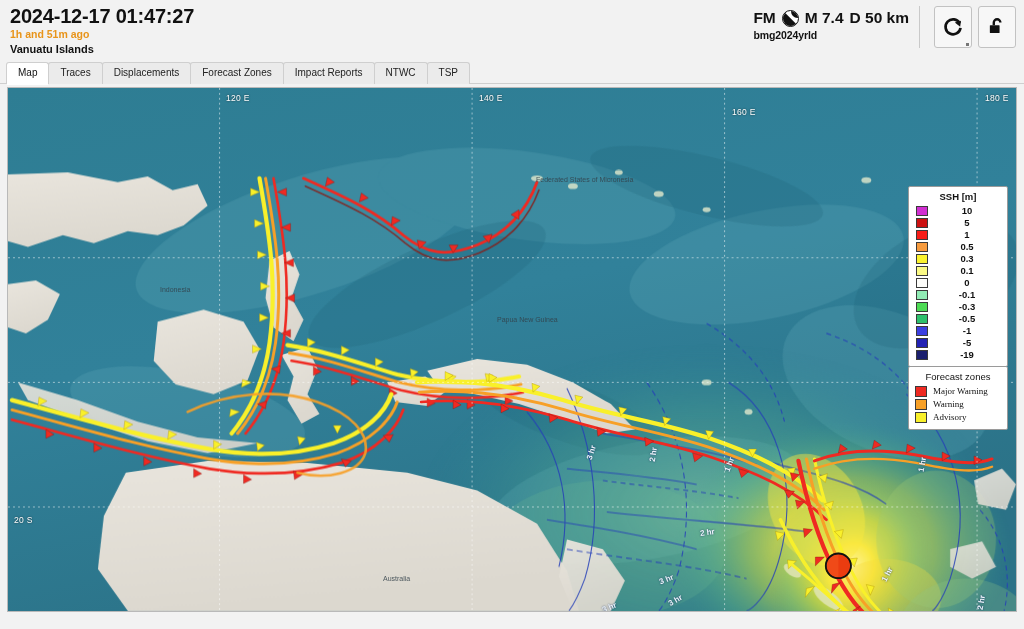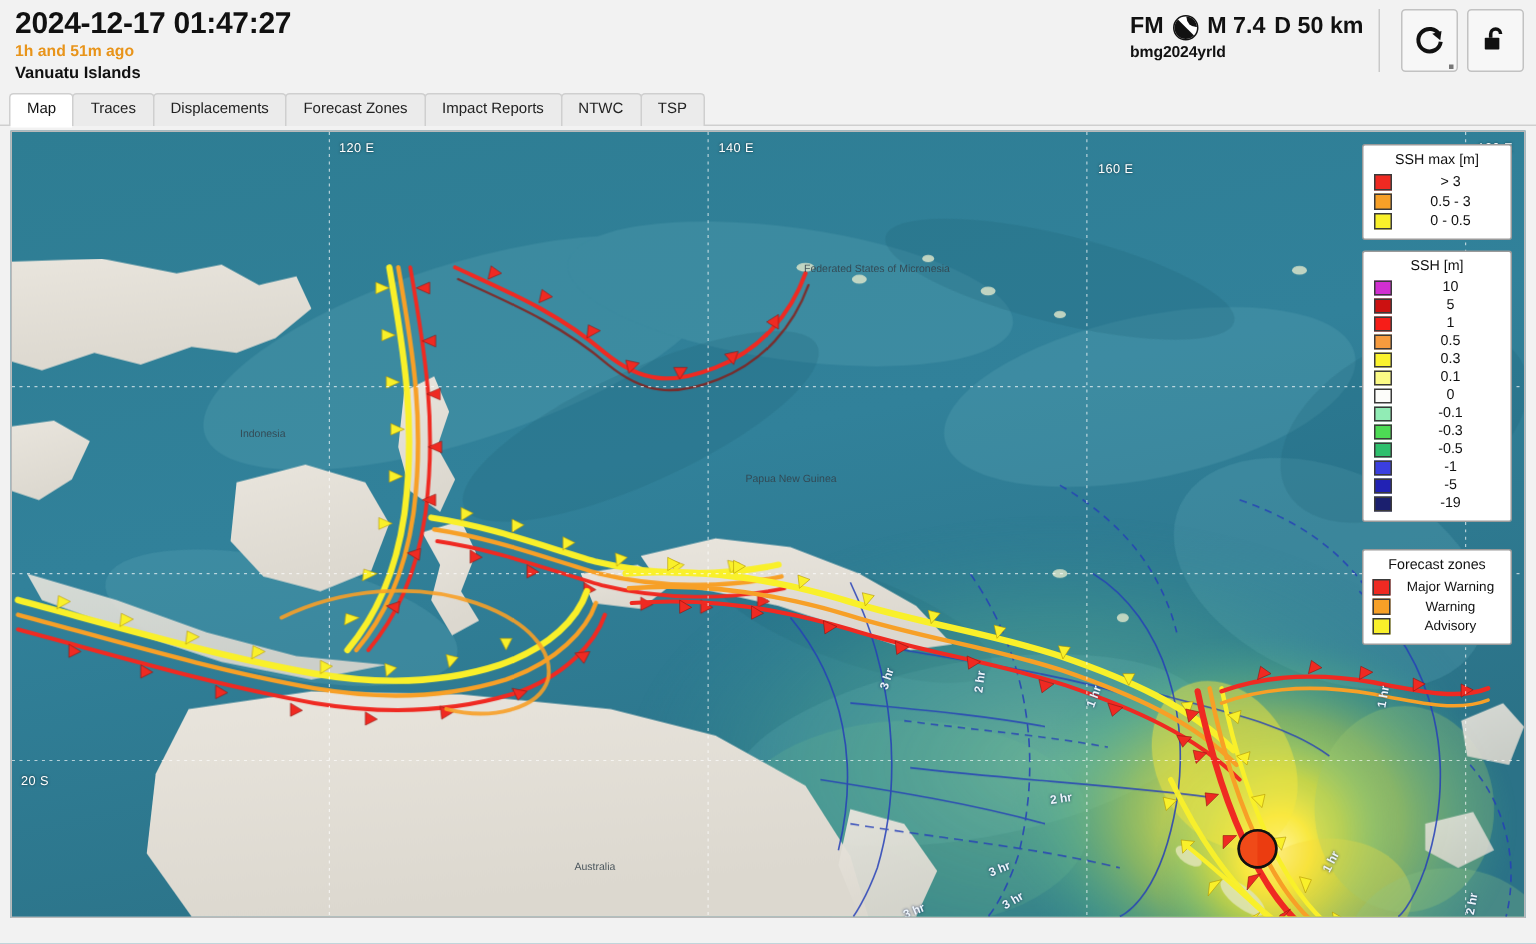--- a/index.html
+++ b/index.html
@@ -144,23 +144,23 @@
   .swatch {
     width: 12px; height: 11px; border: 1px solid #3a3a3a; flex: 0 0 12px;
   }
   .swatch.sm { height: 10px; }
   .legend-lab {
     font-size: 9.5px; color: #111; flex: 1; text-align: center;
     white-space: nowrap;
   }
 
   #legend-sshmax { top: 8px; right: 8px; width: 100px; }
-  #legend-ssh    { top: 79px; right: 8px; width: 100px; }
+  #legend-ssh    { top: 98px; right: 8px; width: 100px; font-weight: bold; }
   #legend-zones  { top: 278px; right: 8px; width: 100px; padding: 4px 6px 5px 6px; }
-  #legend-zones .legend-lab { text-align: center; font-size: 9px; }
+  #legend-zones .legend-lab { text-align: left; font-size: 9px; font-family: Liberation Serif, serif; }
 </style>
 </head>
 <body>
 
 <div class="header">
   <div class="hdr-left">
     <div class="event-time">2024-12-17 01:47:27</div>
     <div class="event-ago">1h and 51m ago</div>
     <div class="event-region">Vanuatu Islands</div>
   </div>
@@ -522,35 +522,20 @@
     <div class="tt-label" id="tt2" style="left: 872px; top: 482px; transform: rotate(-62deg);">1 hr</div>
     <div class="tt-label" id="tt3" style="left: 638px; top: 362px; transform: rotate(-82deg);">2 hr</div>
     <div class="tt-label" id="tt4" style="left: 692px; top: 440px; transform: rotate(-8deg);">2 hr</div>
     <div class="tt-label" id="tt5" style="left: 966px; top: 510px; transform: rotate(-80deg);">2 hr</div>
     <div class="tt-label" id="tt6" style="left: 576px; top: 360px; transform: rotate(-72deg);">3 hr</div>
     <div class="tt-label" id="tt7" style="left: 594px; top: 515px; transform: rotate(-22deg);">3 hr</div>
     <div class="tt-label" id="tt8" style="left: 651px; top: 487px; transform: rotate(-22deg);">3 hr</div>
     <div class="tt-label" id="tt9" style="left: 660px; top: 508px; transform: rotate(-30deg);">3 hr</div>
   </div>
 
-  <div class="legend" id="legend-sshmax">
-    <div class="legend-title">SSH max [m]</div>
-    <div class="legend-row">
-      <span class="swatch" id="sm0" style="background: rgb(239, 42, 34);"></span>
-      <span class="legend-lab">&gt; 3</span>
-    </div>
-    <div class="legend-row">
-      <span class="swatch" id="sm1" style="background: rgb(247, 160, 39);"></span>
-      <span class="legend-lab">0.5 - 3</span>
-    </div>
-    <div class="legend-row">
-      <span class="swatch" id="sm2" style="background: rgb(249, 240, 42);"></span>
-      <span class="legend-lab">0 - 0.5</span>
-    </div>
-  </div>
 
   <div class="legend" id="legend-ssh">
     <div class="legend-title">SSH [m]</div>
     <div id="ssh-rows">
         <div class="legend-row tight">
           <span class="swatch sm" style="background: rgb(209, 47, 209);"></span>
           <span class="legend-lab">10</span>
         </div>
         <div class="legend-row tight">
           <span class="swatch sm" style="background: rgb(204, 17, 17);"></span>

